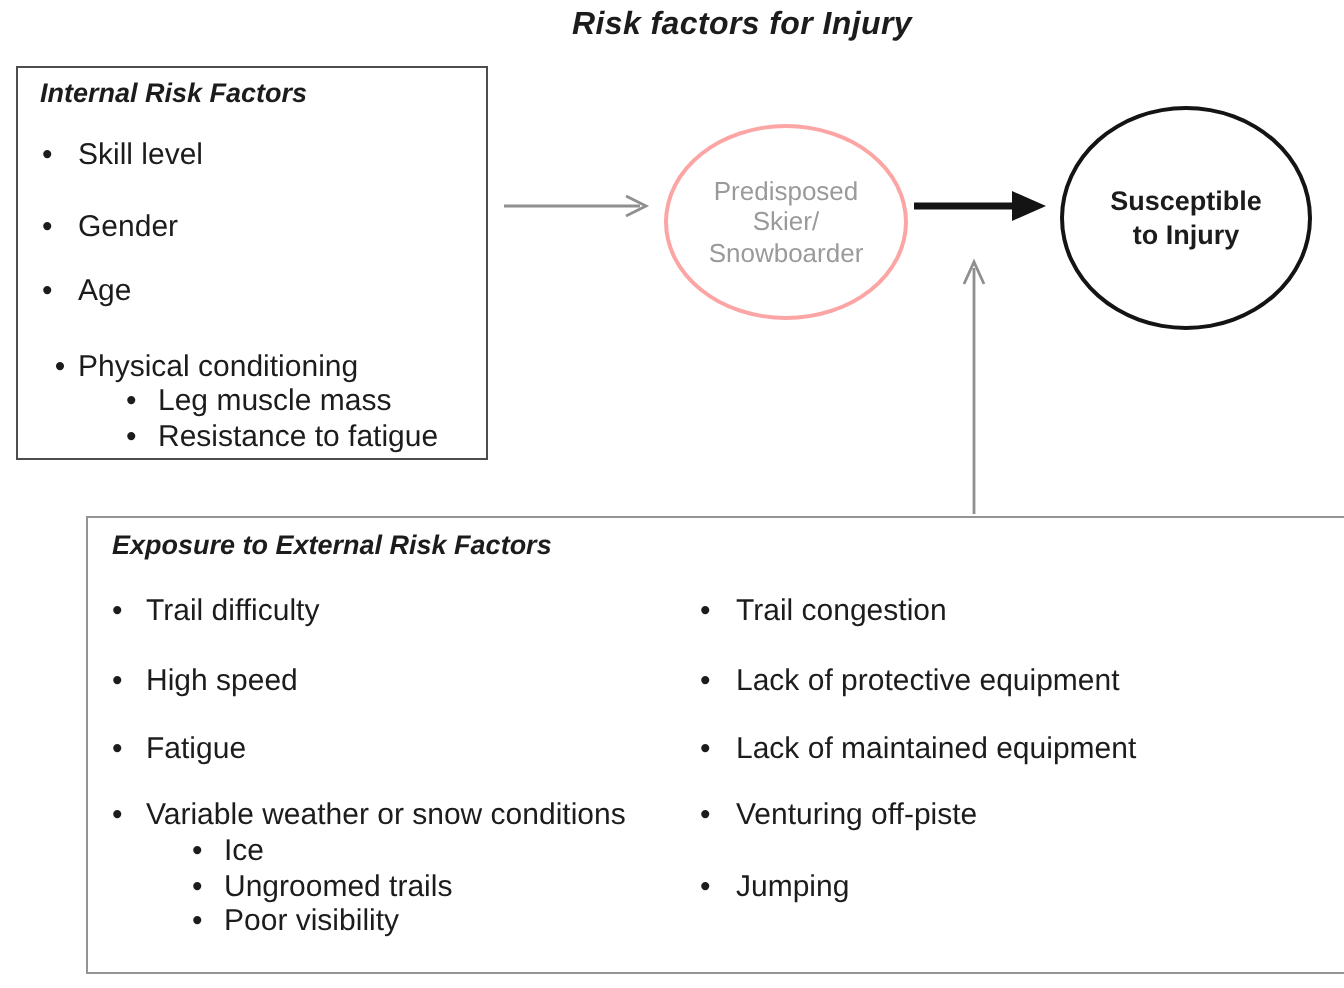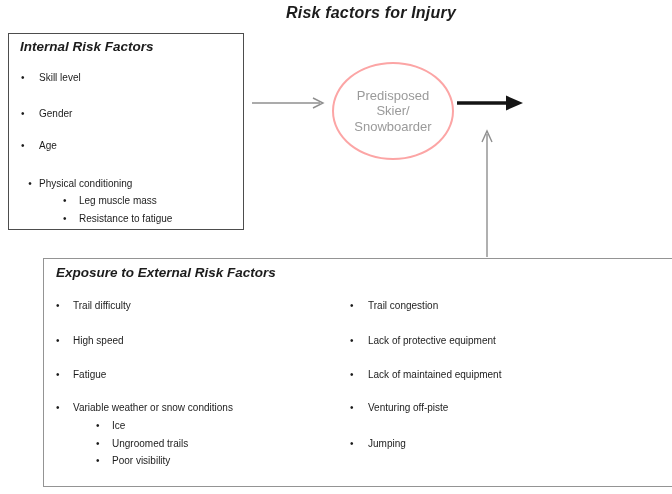--- a/index.html
+++ b/index.html
@@ -8,21 +8,21 @@
     font-family:"Liberation Sans", sans-serif; color:#1c1c1c; overflow:hidden;
   }
   .diagram-title {
     position:absolute; top:4px; left:0; right:0; text-align:center; padding-left:70px;
     font-size:16px; font-weight:bold; font-style:italic; letter-spacing:0.2px;
   }
   .box { position:absolute; background:#fff; box-sizing:border-box; }
   .box-internal { left:8px;  top:33px;  width:236px; height:197px; border:1.5px solid #4d4d4d; }
   .box-external { left:43px; top:258px; width:656px; height:229px; border:1.5px solid #949494;text-decoration:underline; }
   .box-title { position:absolute; font-size:13.5px; font-weight:bold; font-style:italic; white-space:nowrap; }
-  .row { position:absolute; display:flex; font-size:10px; line-height:16px; white-space:nowrap; }
+  .row { position:absolute; display:flex; font-size:15px; line-height:16px; white-space:nowrap; }
   .row .bullet { display:inline-block; width:18px; }
   .row .bullet::before { content:"\2022"; }
   .row.sub .bullet { width:16px; }
   .ext .bullet { width:17px; }
   .ext.rcol .bullet { width:18px; }
   .node {
     position:absolute; border-radius:50%; background:#fff;
     display:flex; align-items:center; justify-content:center; text-align:center;
   }
   .node-predisposed {
@@ -122,20 +122,23 @@
     </div>
     <div class="row ext rcol" style="left:306px; top:177px;">
       <span class="bullet"></span>
       <span>Jumping</span>
     </div>
   </div>
 
   <div class="node node-predisposed">
     <div class="node-label">Predisposed Skier/ Snowboarder</div>
   </div>
+  <div class="node node-susceptible">
+    <div class="node-label">Susceptible to Injury</div>
+  </div>
 
   <svg class="arrows" width="672" height="494" viewBox="0 0 672 494">
     <g stroke="#8f8f8f" stroke-width="1.4" fill="none">
       <line x1="252" y1="103" x2="320" y2="103"></line>
       <polyline points="313,98 323,103 313,108"></polyline>
     </g>
     <g>
       <line x1="457" y1="103" x2="510" y2="103" stroke="#141414" stroke-width="3.4"></line>
       <polygon points="523,103 506,95.5 506,110.5" fill="#141414"></polygon>
     </g>

